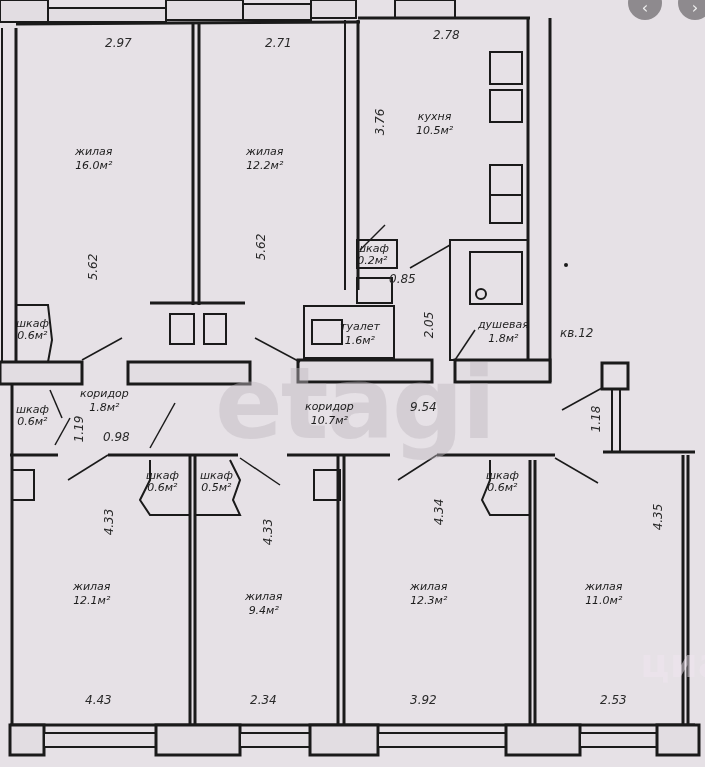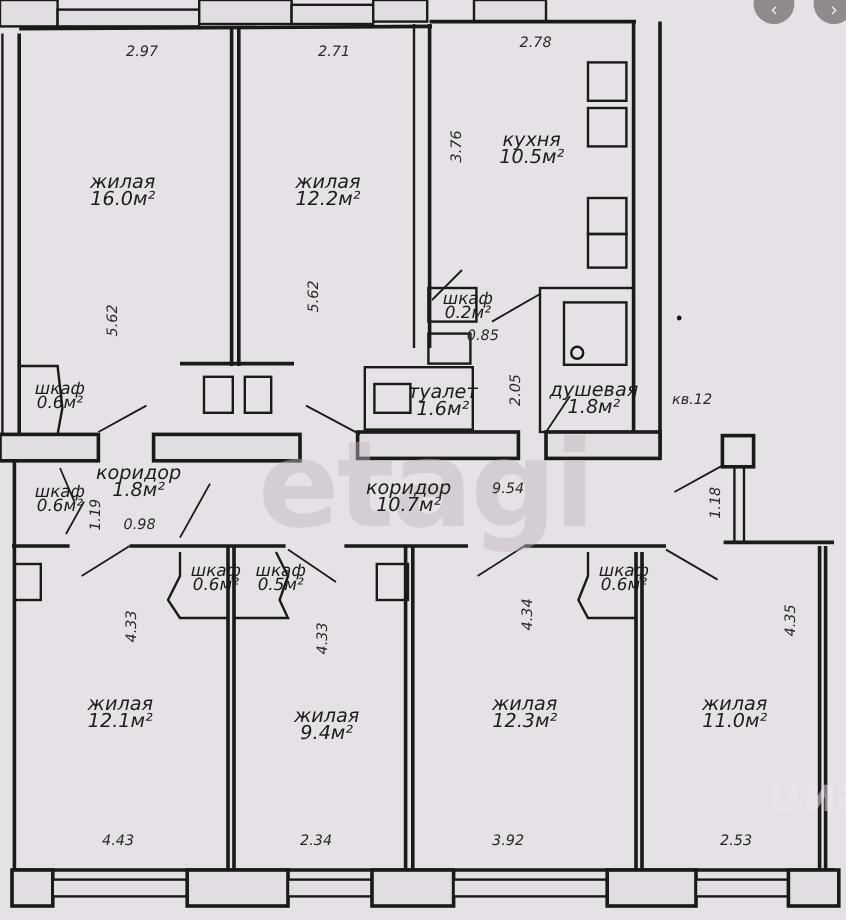--- a/index.html
+++ b/index.html
@@ -5,26 +5,26 @@
   html, body { margin: 0; padding: 0; }
   body {
     width: 705px; height: 767px; overflow: hidden;
     background: #e6e1e6;
     font-family: "DejaVu Sans", sans-serif;
     position: relative;
   }
   .plan { position: absolute; left: 0; top: 0; width: 705px; height: 767px; }
   .lbl {
     position: absolute; color: #1c1c1c; font-style: italic;
-    font-family: "DejaVu Sans", sans-serif; font-size: 16px; line-height: 14px;
+    font-family: "DejaVu Sans", sans-serif; font-size: 11px; line-height: 14px;
     text-align: center; white-space: nowrap;
   }
   .dim { position: absolute; color: #2a2a2a; font-style: italic; font-size: 12px; font-family: "DejaVu Sans", sans-serif; white-space: nowrap; }
   .vert { transform: rotate(-90deg); transform-origin: center center; }
-  .small { font-size: 14px; line-height: 12px; padding-left: 13px; }
+  .small { font-size: 11px; line-height: 12px; }
   .nav-btn {
     position: absolute; top: -14px; width: 34px; height: 34px; border-radius: 50%;
     background: #8e8a8e; color: #f0f0f0; font-size: 16px; line-height: 44px; text-align: center;
   }
   .wm-etagi {
     position: absolute; left: 215px; top: 345px; font-size: 100px; font-weight: bold;
     color: rgba(190,185,190,0.45); font-family: "DejaVu Sans", sans-serif; letter-spacing: -2px;
   }
   .wm-cian {
     position: absolute; left: 640px; top: 640px; font-size: 40px; font-weight: bold;
@@ -167,21 +167,21 @@
   <div class="lbl small" style="left:356px;top:243px">
     <div>шкаф</div>
     <div>0.2м²</div>
   </div>
 
   <div class="lbl" style="left:340px;top:320px">
     <div>туалет</div>
     <div>1.6м²</div>
   </div>
 
-  <div class="lbl" style="left:458px;top:318px">
+  <div class="lbl" style="left:478px;top:318px">
     <div>душевая</div>
     <div>1.8м²</div>
   </div>
   <div class="dim" style="left:389px;top:272px">0.85</div>
   <div class="dim vert" style="left:416px;top:318px">2.05</div>
 
   <div class="lbl small" style="left:16px;top:318px">
     <div>шкаф</div>
     <div>0.6м²</div>
   </div>

